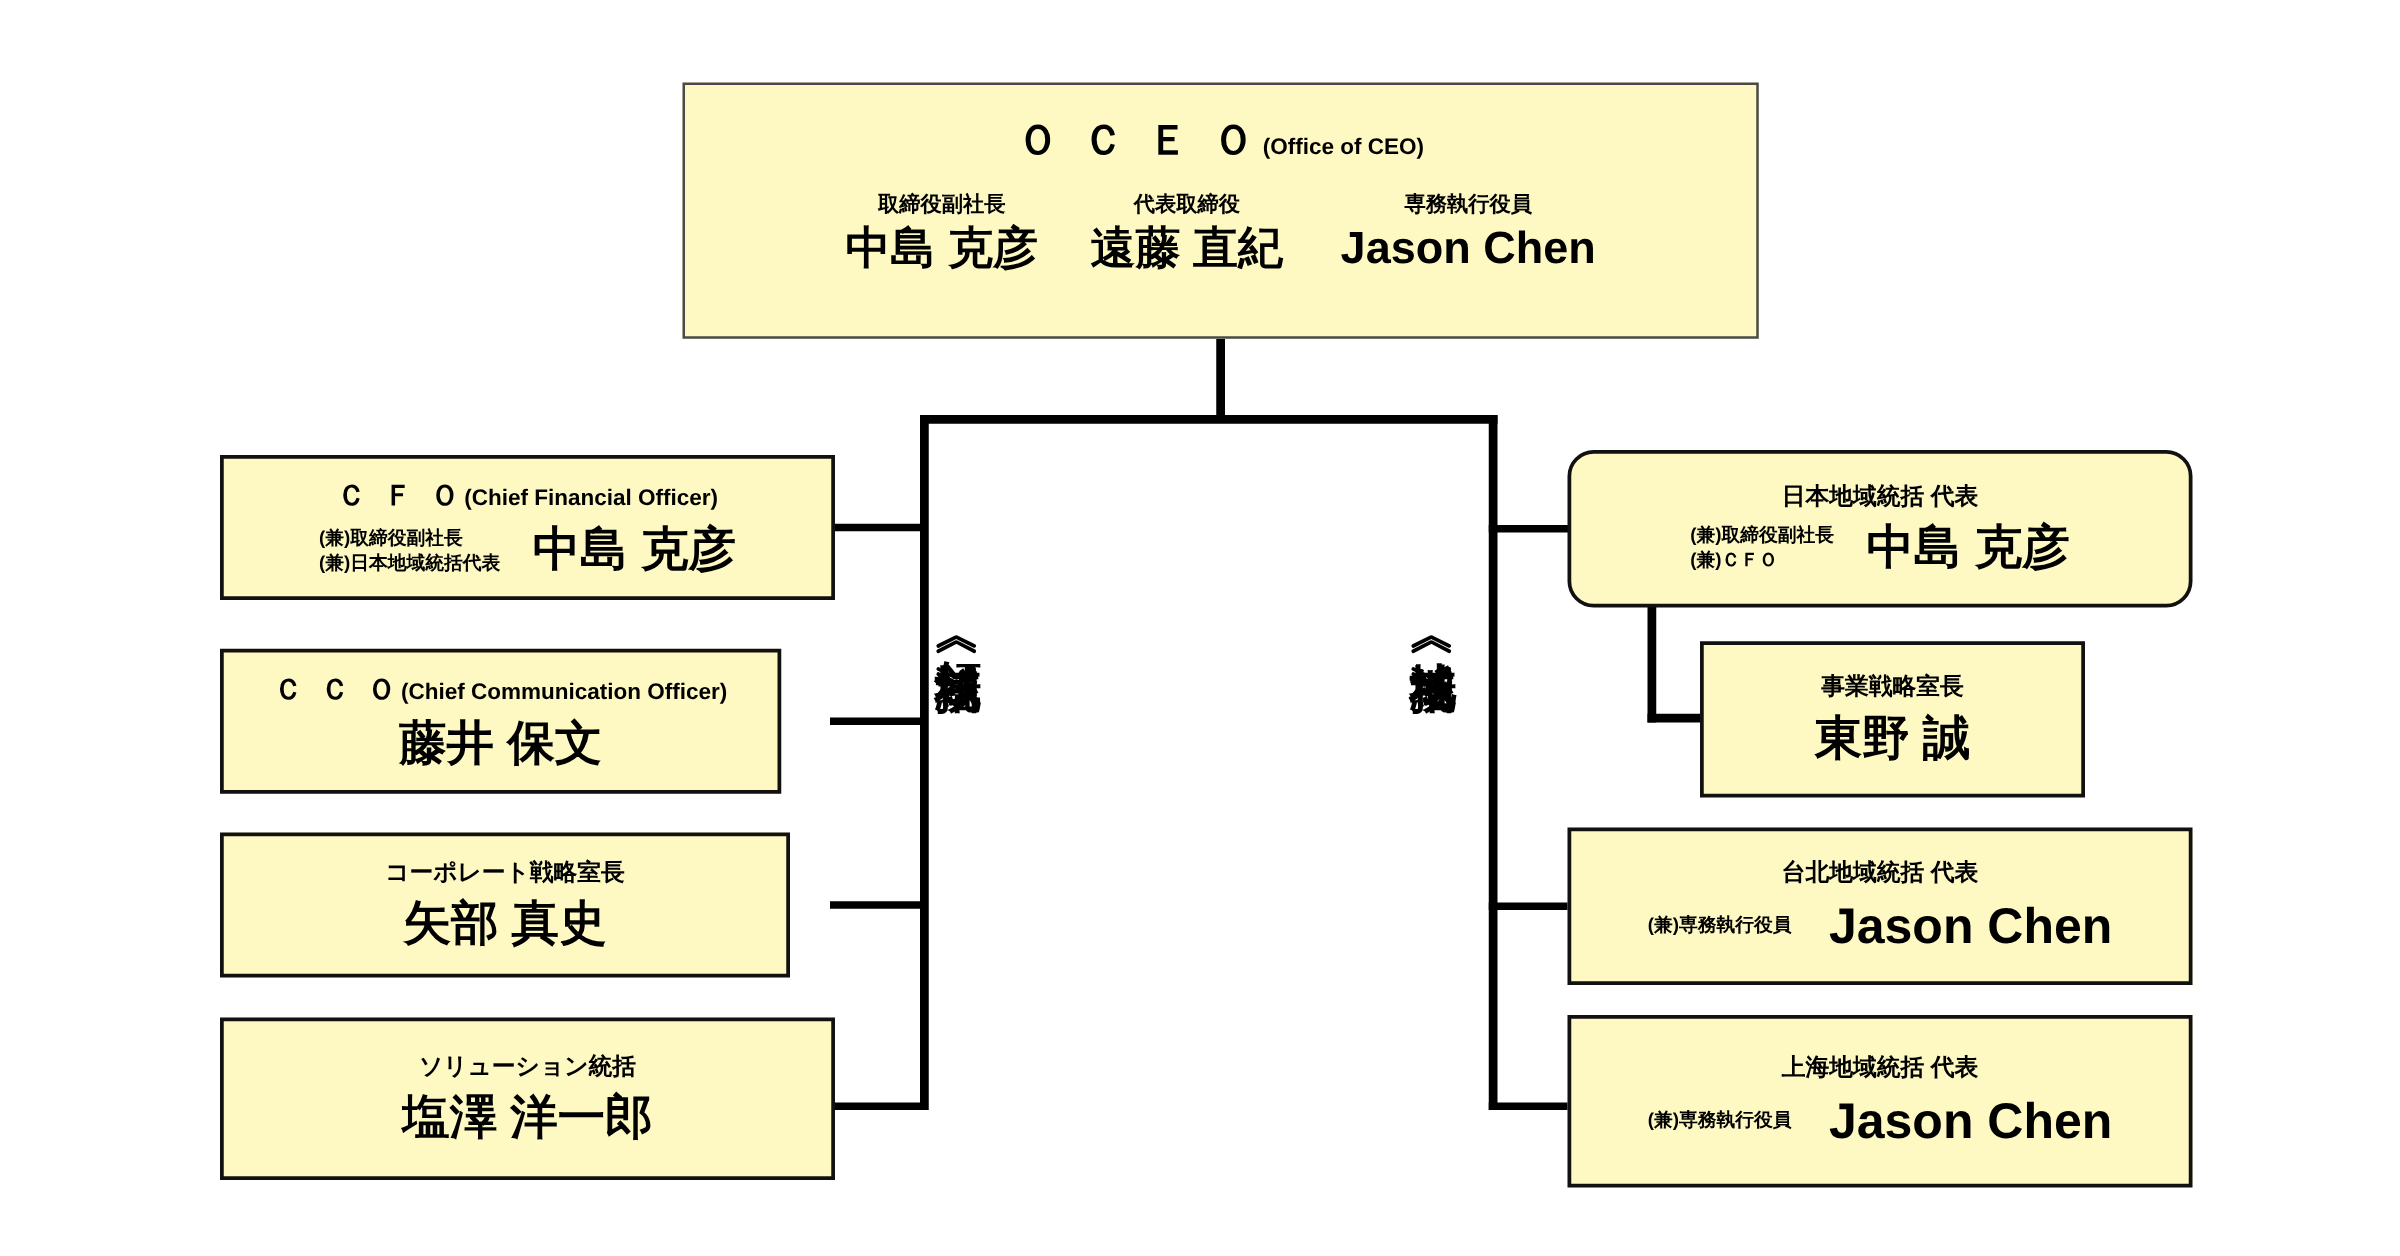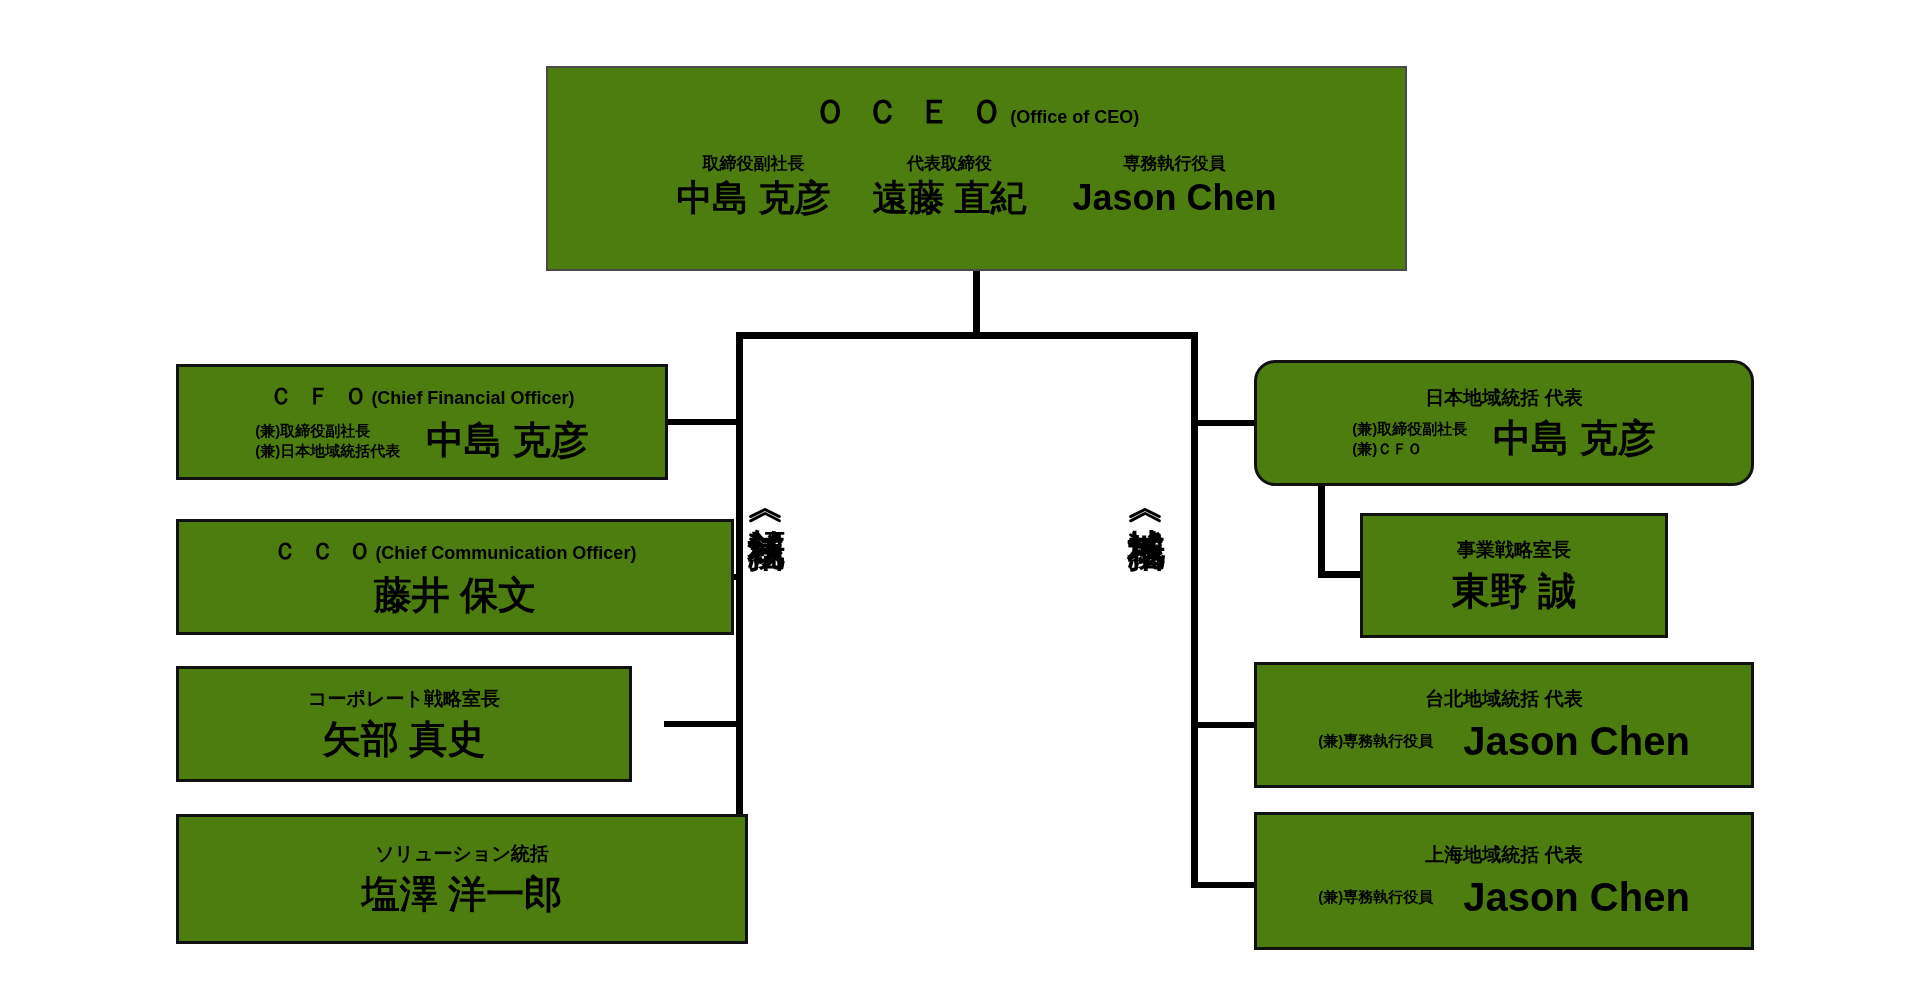--- a/index.html
+++ b/index.html
@@ -13,21 +13,21 @@
     width:1920px;
     height:1005px;
     background:#ffffff;
     overflow:hidden;
   }
 
   
   .node{
     position:absolute;
     box-sizing:border-box;
-    background:#4d7c0f;
+    background:#fef9c3;
     border:3px solid #111111;
     display:flex;
     flex-direction:column;
     align-items:center;
     justify-content:center;
     z-index:5;
   }
 
   
   #oceo{
@@ -72,23 +72,23 @@
     font-size:15px; font-weight:bold; line-height:1.35; text-align:left;
     white-space:nowrap;
   }
   .n-name{
     font-size:38px; font-weight:bold; line-height:1.1; white-space:nowrap;
   }
   .n-name.latin{ font-size:40px; } .gap-26{ width:26px; } .gap-30{ width:30px; }
 
   
   #cfo  { left:176px; top:364px; width:492px; height:116px; }
-  #cco  { left:176px; top:519px; width:558px; height:116px; }
+  #cco  { left:176px; top:519px; width:449px; height:116px; }
   #corp { left:176px; top:666px; width:456px; height:116px; }
-  #sol  { left:176px; top:814px; width:572px; height:130px; }
+  #sol  { left:176px; top:814px; width:492px; height:130px; }
 
   
   #jp   { left:1254px; top:360px; width:500px; height:126px;border-radius:21px; }
   #biz  { left:1360px; top:513px; width:308px; height:125px; }
   #tpe  { left:1254px; top:662px; width:500px; height:126px; }
   #sha  { left:1254px; top:812px; width:500px; height:138px; }
 
   
   .line{ position:absolute; background:#000000; z-index:1; }
   .v{ width:6px; }

